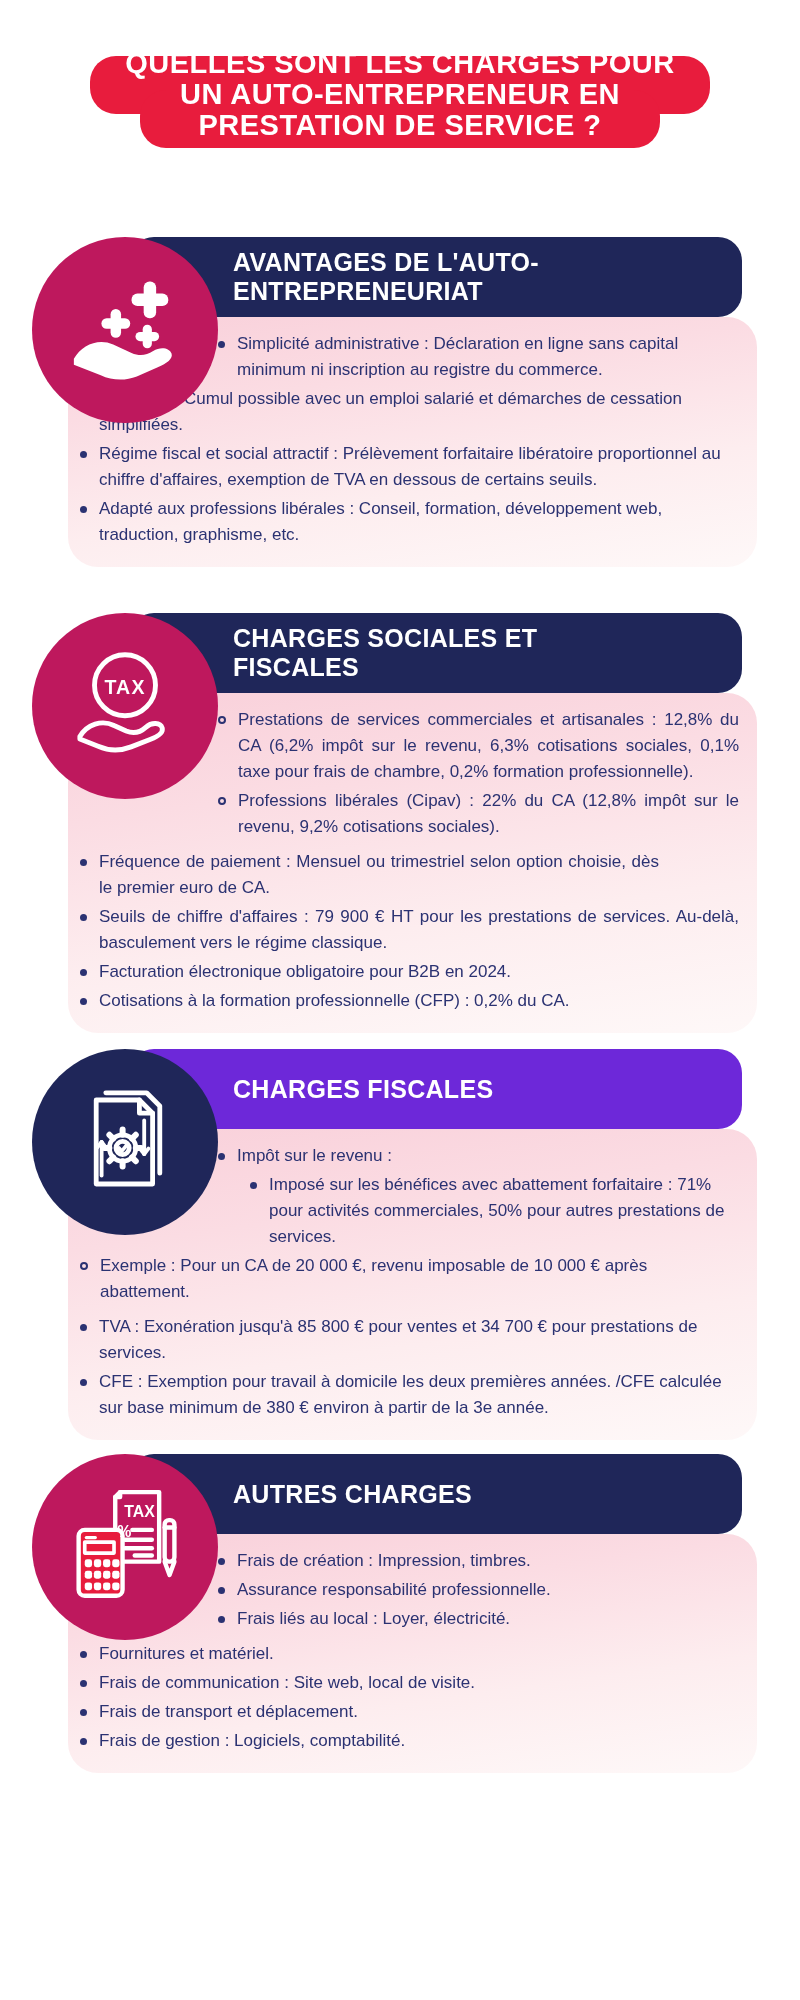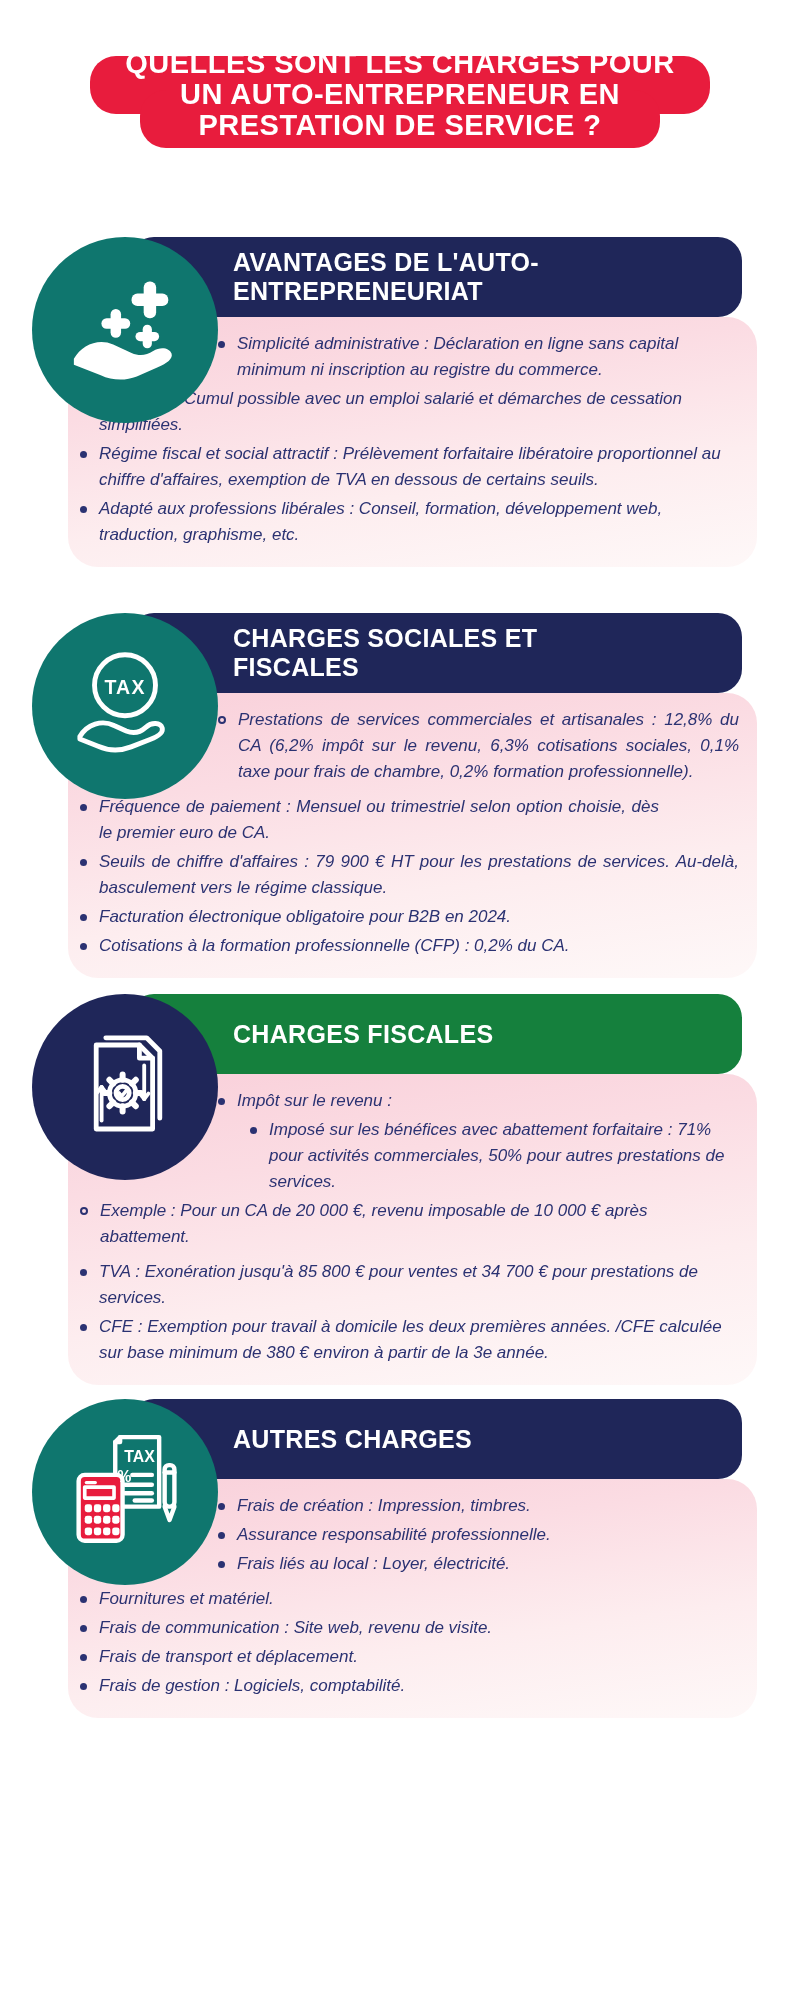--- a/index.html
+++ b/index.html
@@ -21,35 +21,34 @@
   
   .sec{position:relative;}
   #s1{margin-top:105px;}
   #s2{margin-top:46px;}
   #s3{margin-top:16px;}
   #s4{margin-top:14px;}
   .circle{
     position:absolute;left:32px;top:0;width:186px;height:186px;border-radius:50%;
     display:flex;align-items:center;justify-content:center;z-index:3;
   }
-  .circle.red{background:#0f766e;}
+  .circle.red{background:#be185d;}
   .circle.navy{background:#1F2659;}
   .bar{
     box-sizing:border-box;margin-left:130px;width:612px;height:80px;margin-top:12px;
     border-radius:24px;display:flex;flex-direction:column;justify-content:center;
     padding-left:103px;color:#fff;font-weight:bold;font-size:25px;line-height:29px;
     letter-spacing:.3px;position:relative;z-index:2;
   }
   .bar.navy{background:#1F2659;}
-  .bar.red{background:#15803d;}
+  .bar.red{background:#6d28d9;}
   .panel{
     box-sizing:border-box;margin-left:68px;width:689px;border-radius:30px;
     padding:14px 0 16px 0;position:relative;z-index:1;
     background:linear-gradient(172deg,#f9d0da 0%,#fbdce3 30%,#fdedef 65%,#fef8f8 100%);
-    font-style:italic;
   }
   .item{display:flex;margin:0 18px 3px 12px;}
   .item.ind{margin-left:150px;}
   .item.sub{margin-left:182px;}
   .item.gap{margin-top:9px;}
   .marker{flex:none;margin-top:10px;margin-right:12px;}
   .disc{width:7px;height:7px;border-radius:50%;background:#2B3272;}
   .ocircle{width:8px;height:8px;border-radius:50%;border:2px solid #2B3272;background:transparent;box-sizing:border-box;margin-top:9px;}
   .itxt{margin:0;color:#2B3272;font-size:17px;line-height:26px;}
   .just .itxt{text-align:justify;}
@@ -120,20 +119,24 @@
       </svg>
     </div>
     <div class="bar navy">
       <span>CHARGES SOCIALES ET</span>
       <span>FISCALES</span>
     </div>
     <div class="panel">
       <div class="item ind just">
         <span class="marker ocircle"></span>
         <p class="itxt">Prestations de services commerciales et artisanales : 12,8% du CA (6,2% impôt sur le revenu, 6,3% cotisations sociales, 0,1% taxe pour frais de chambre, 0,2% formation professionnelle).</p>
+      </div>
+      <div class="item ind just">
+        <span class="marker ocircle"></span>
+        <p class="itxt">Professions libérales (Cipav) : 22% du CA (12,8% impôt sur le revenu, 9,2% cotisations sociales).</p>
       </div>
       <div class="item just w560 gap">
         <span class="marker disc"></span>
         <p class="itxt">Fréquence de paiement : Mensuel ou trimestriel selon option choisie, dès le premier euro de CA.</p>
       </div>
       <div class="item just">
         <span class="marker disc"></span>
         <p class="itxt">Seuils de chiffre d'affaires : 79 900 € HT pour les prestations de services. Au-delà, basculement vers le régime classique.</p>
       </div>
       <div class="item">
@@ -255,21 +258,21 @@
       <div class="item ind">
         <span class="marker disc"></span>
         <p class="itxt">Frais liés au local : Loyer, électricité.</p>
       </div>
       <div class="item gap">
         <span class="marker disc"></span>
         <p class="itxt">Fournitures et matériel.</p>
       </div>
       <div class="item">
         <span class="marker disc"></span>
-        <p class="itxt">Frais de communication : Site web, revenu de visite.</p>
+        <p class="itxt">Frais de communication : Site web, local de visite.</p>
       </div>
       <div class="item">
         <span class="marker disc"></span>
         <p class="itxt">Frais de transport et déplacement.</p>
       </div>
       <div class="item">
         <span class="marker disc"></span>
         <p class="itxt">Frais de gestion : Logiciels, comptabilité.</p>
       </div>
     </div>

